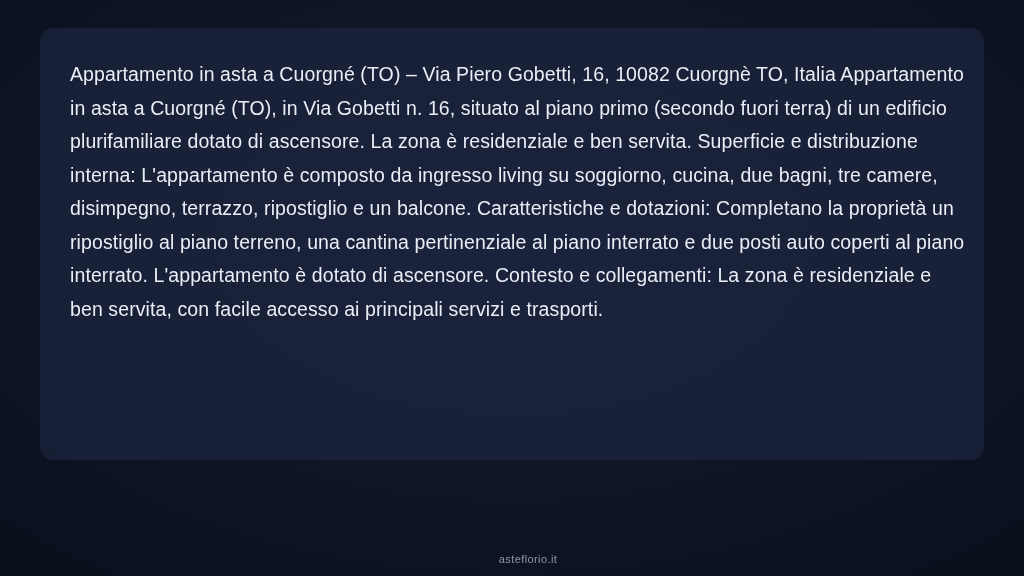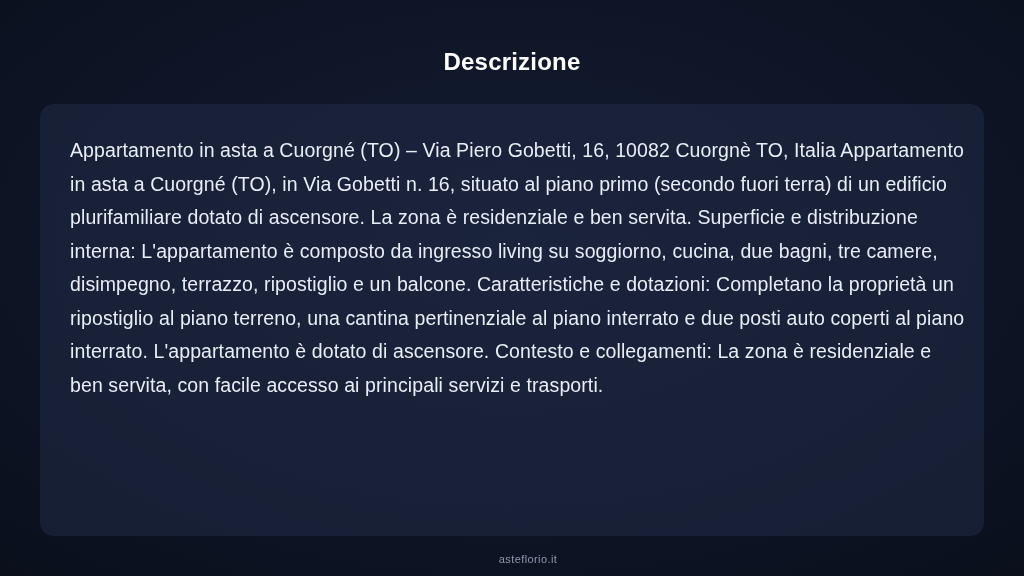--- a/index.html
+++ b/index.html
@@ -56,21 +56,20 @@
     font-size: 11px;
     color: #8d97ad;
     letter-spacing: 0.4px;
   }
 </style>
 </head>
 <body>
 
 <div class="page">
 
-  <div class="title">Descrizione</div>
 
   <div class="card">
     <p class="body-text">Appartamento in asta a Cuorgné (TO) – Via Piero Gobetti, 16, 10082 Cuorgnè TO, Italia Appartamento in asta a Cuorgné (TO), in Via Gobetti n. 16, situato al piano primo (secondo fuori terra) di un edificio plurifamiliare dotato di ascensore. La zona è residenziale e ben servita. Superficie e distribuzione interna: L'appartamento è composto da ingresso living su soggiorno, cucina, due bagni, tre camere, disimpegno, terrazzo, ripostiglio e un balcone. Caratteristiche e dotazioni: Completano la proprietà un ripostiglio al piano terreno, una cantina pertinenziale al piano interrato e due posti auto coperti al piano interrato. L'appartamento è dotato di ascensore. Contesto e collegamenti: La zona è residenziale e ben servita, con facile accesso ai principali servizi e trasporti.</p>
   </div>
 
 </div>
 
 <div class="footer">asteflorio.it</div>
 
 </body></html>

